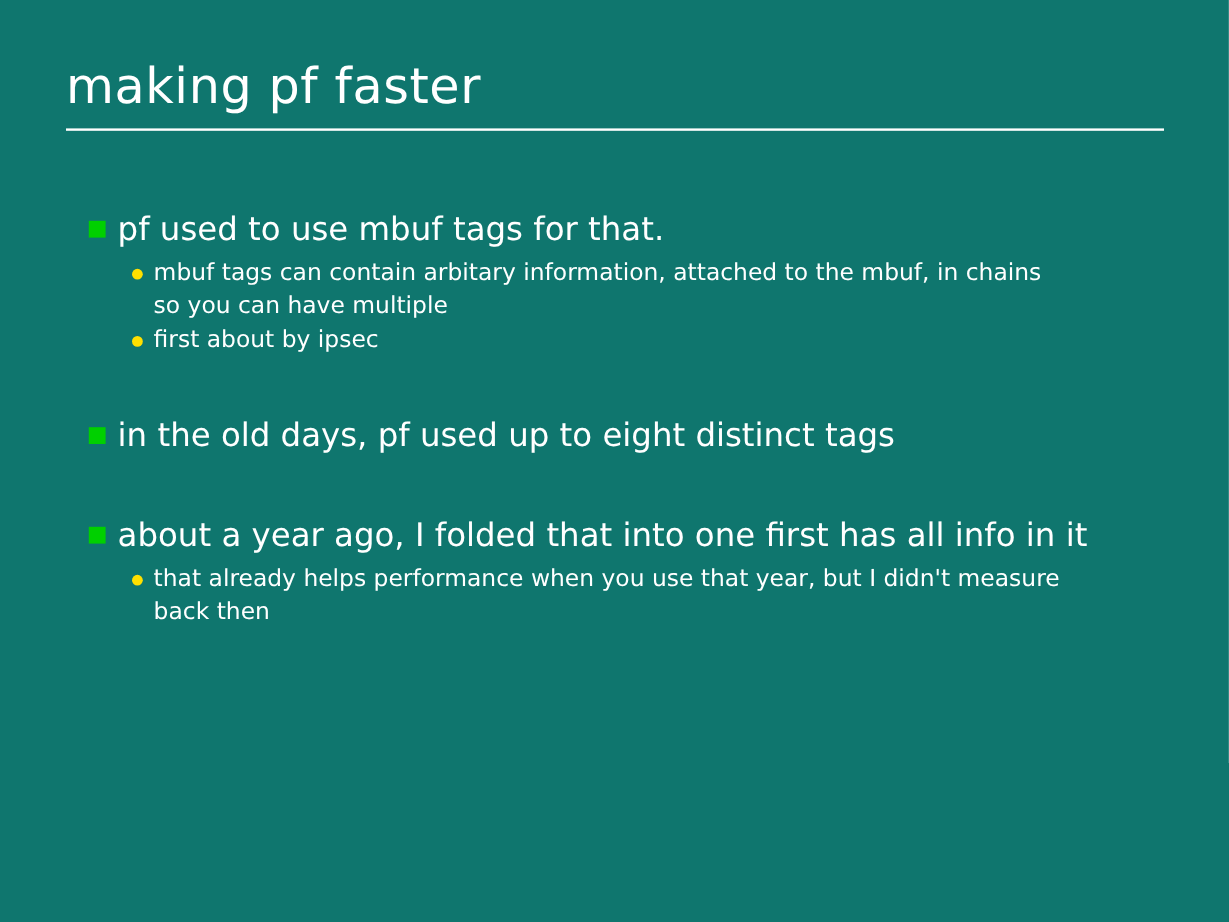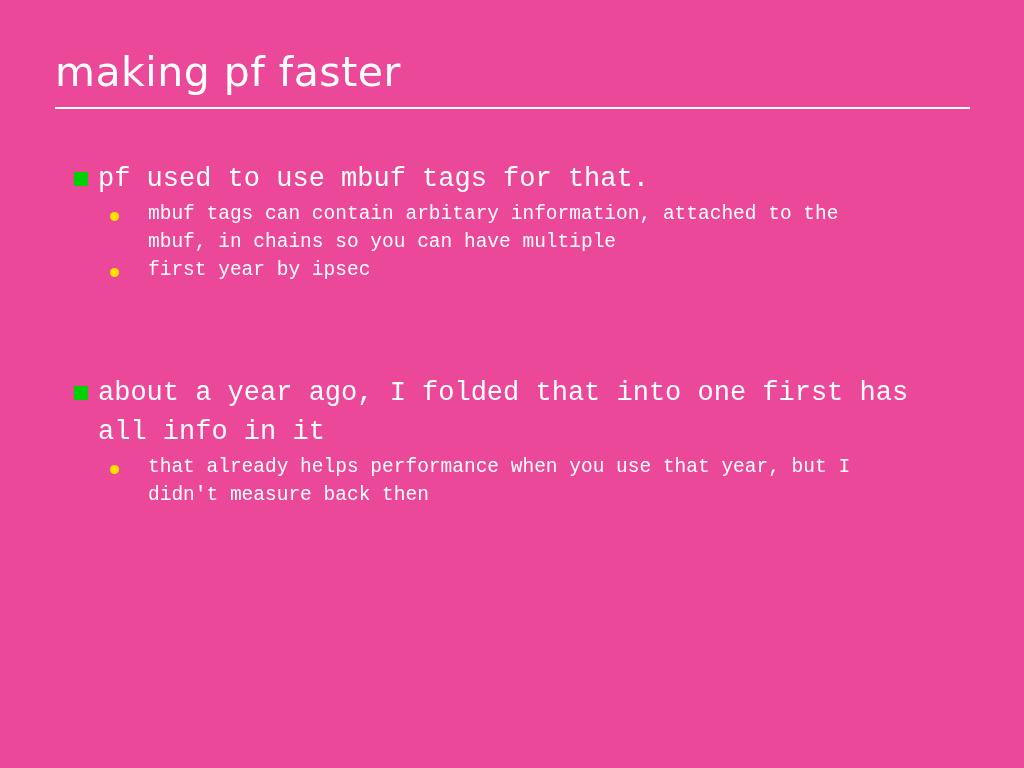--- a/index.html
+++ b/index.html
@@ -10,21 +10,21 @@
     width: 1024px;
     height: 768px;
     background: #ffffff;
     font-family: "DejaVu Sans", sans-serif;
     overflow: hidden;
   }
   .slide {
     position: relative;
     width: 1024px;
     height: 768px;
-    background: #ec4899;
+    background: #0f766e;
     box-sizing: border-box;
   }
   .title-area {
     position: absolute;
     left: 55px;
     top: 50px;
     width: 915px;
   }
   .slide-title {
     font-family: "DejaVu Sans", sans-serif;
@@ -36,23 +36,22 @@
   }
   .title-rule {
     margin-top: 12px;
     border-top: 2px solid #ffffff;
     width: 915px;
     height: 0;
   }
   .body-area {
     position: absolute;
     left: 74px;
-    top: 160px;
+    top: 172px;
     width: 900px;
-    font-family: Liberation Mono, monospace;
   }
   .l1 {
     display: flex;
     align-items: flex-start;
     margin-bottom: 2px;
   }
   .l1 .bullet {
     width: 14px;
     height: 14px;
     background: #00d000;
@@ -64,21 +63,20 @@
     font-size: 27px;
     color: #ffffff;
     line-height: 1.45;
     max-width: 830px;
   }
   .l2 {
     display: flex;
     align-items: flex-start;
     margin-left: 36px;
     margin-bottom: 0px;
-    gap: 20px;
   }
   .l2 .bullet {
     width: 9px;
     height: 9px;
     border-radius: 50%;
     background: #ffe000;
     margin-top: 11px;
     margin-right: 9px;
     flex: 0 0 auto;
   }
@@ -110,26 +108,32 @@
       <div class="l1">
         <span class="bullet"></span>
         <span class="text">pf used to use mbuf tags for that.</span>
       </div>
       <div class="l2">
         <span class="bullet"></span>
         <span class="text">mbuf tags can contain arbitary information, attached to the mbuf, in chains so you can have multiple</span>
       </div>
       <div class="l2">
         <span class="bullet"></span>
-        <span class="text">first year by ipsec</span>
+        <span class="text">first about by ipsec</span>
       </div>
     </div>
 
     <div class="gap-lg"></div>
 
+    <div class="group">
+      <div class="l1">
+        <span class="bullet"></span>
+        <span class="text">in the old days, pf used up to eight distinct tags</span>
+      </div>
+    </div>
 
     <div class="gap-md"></div>
 
     <div class="group">
       <div class="l1">
         <span class="bullet"></span>
         <span class="text">about a year ago, I folded that into one first has all info in it</span>
       </div>
       <div class="l2">
         <span class="bullet"></span>

